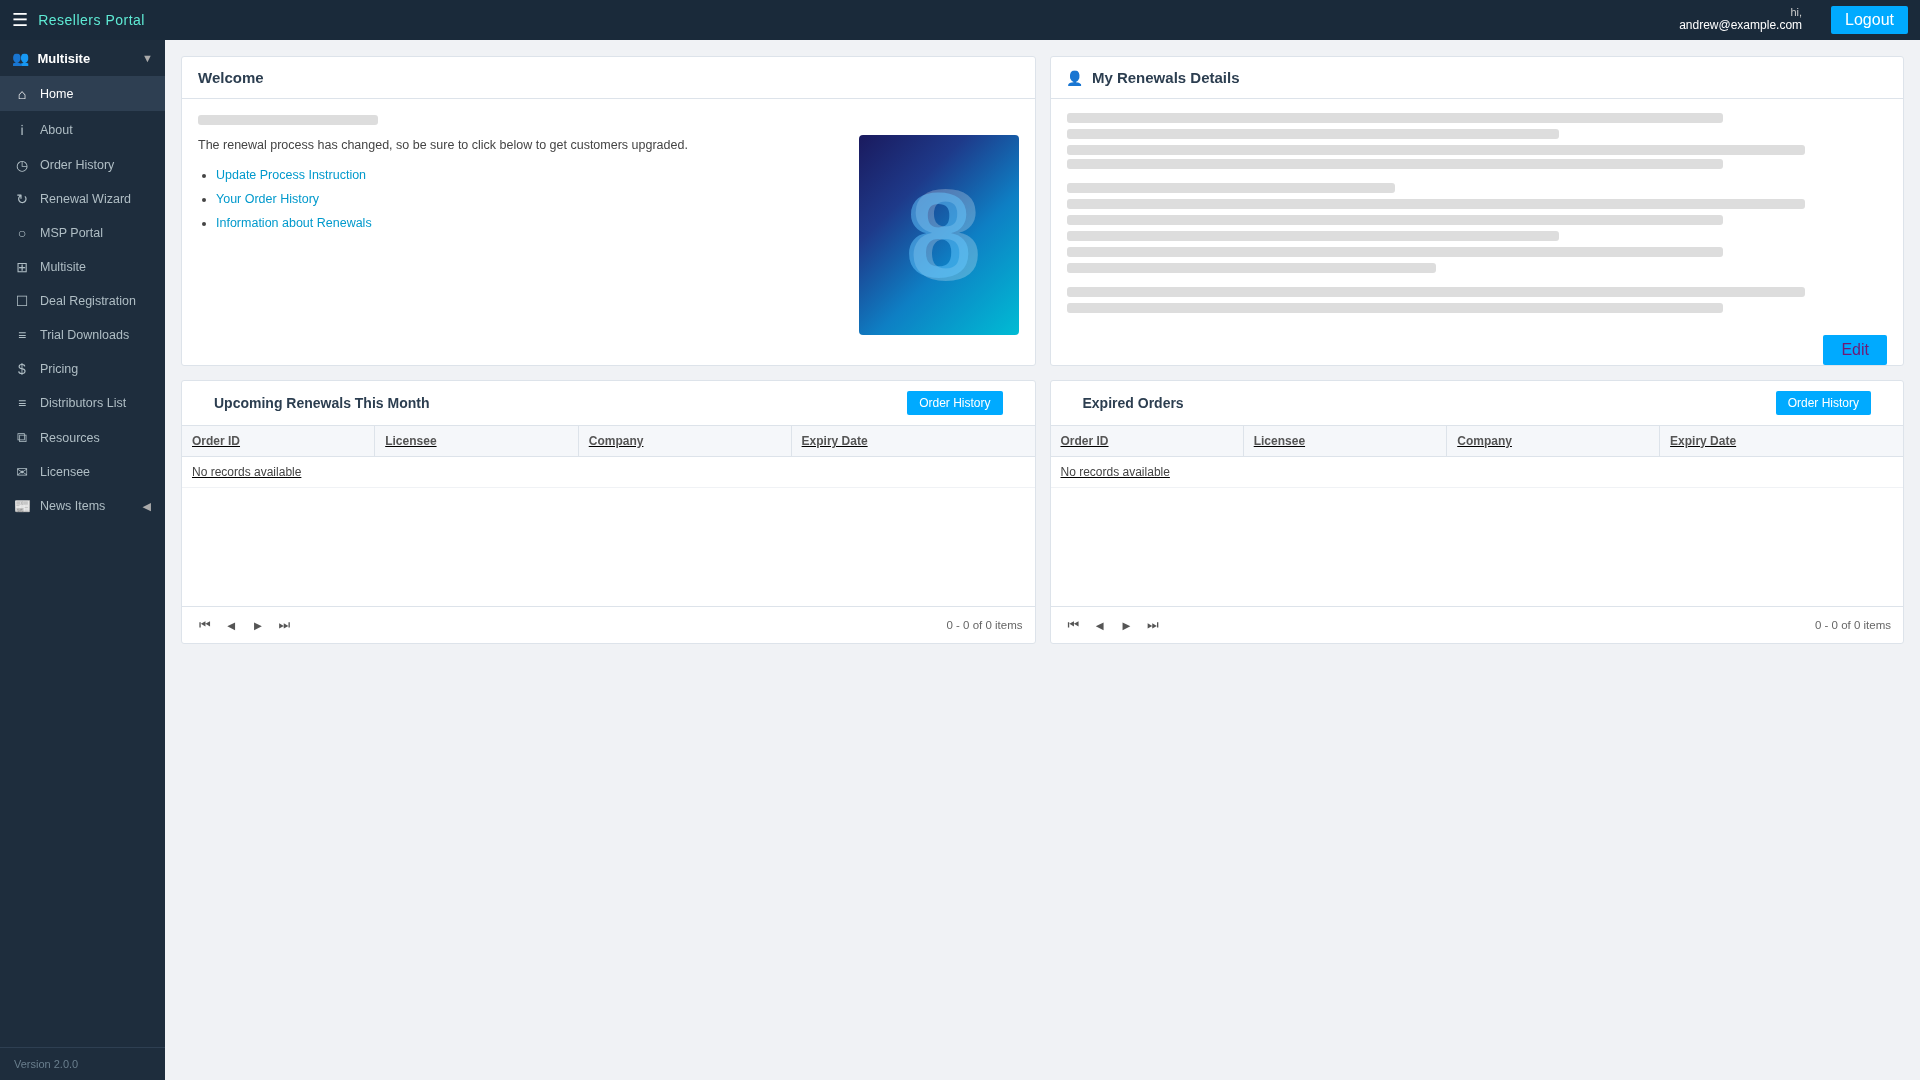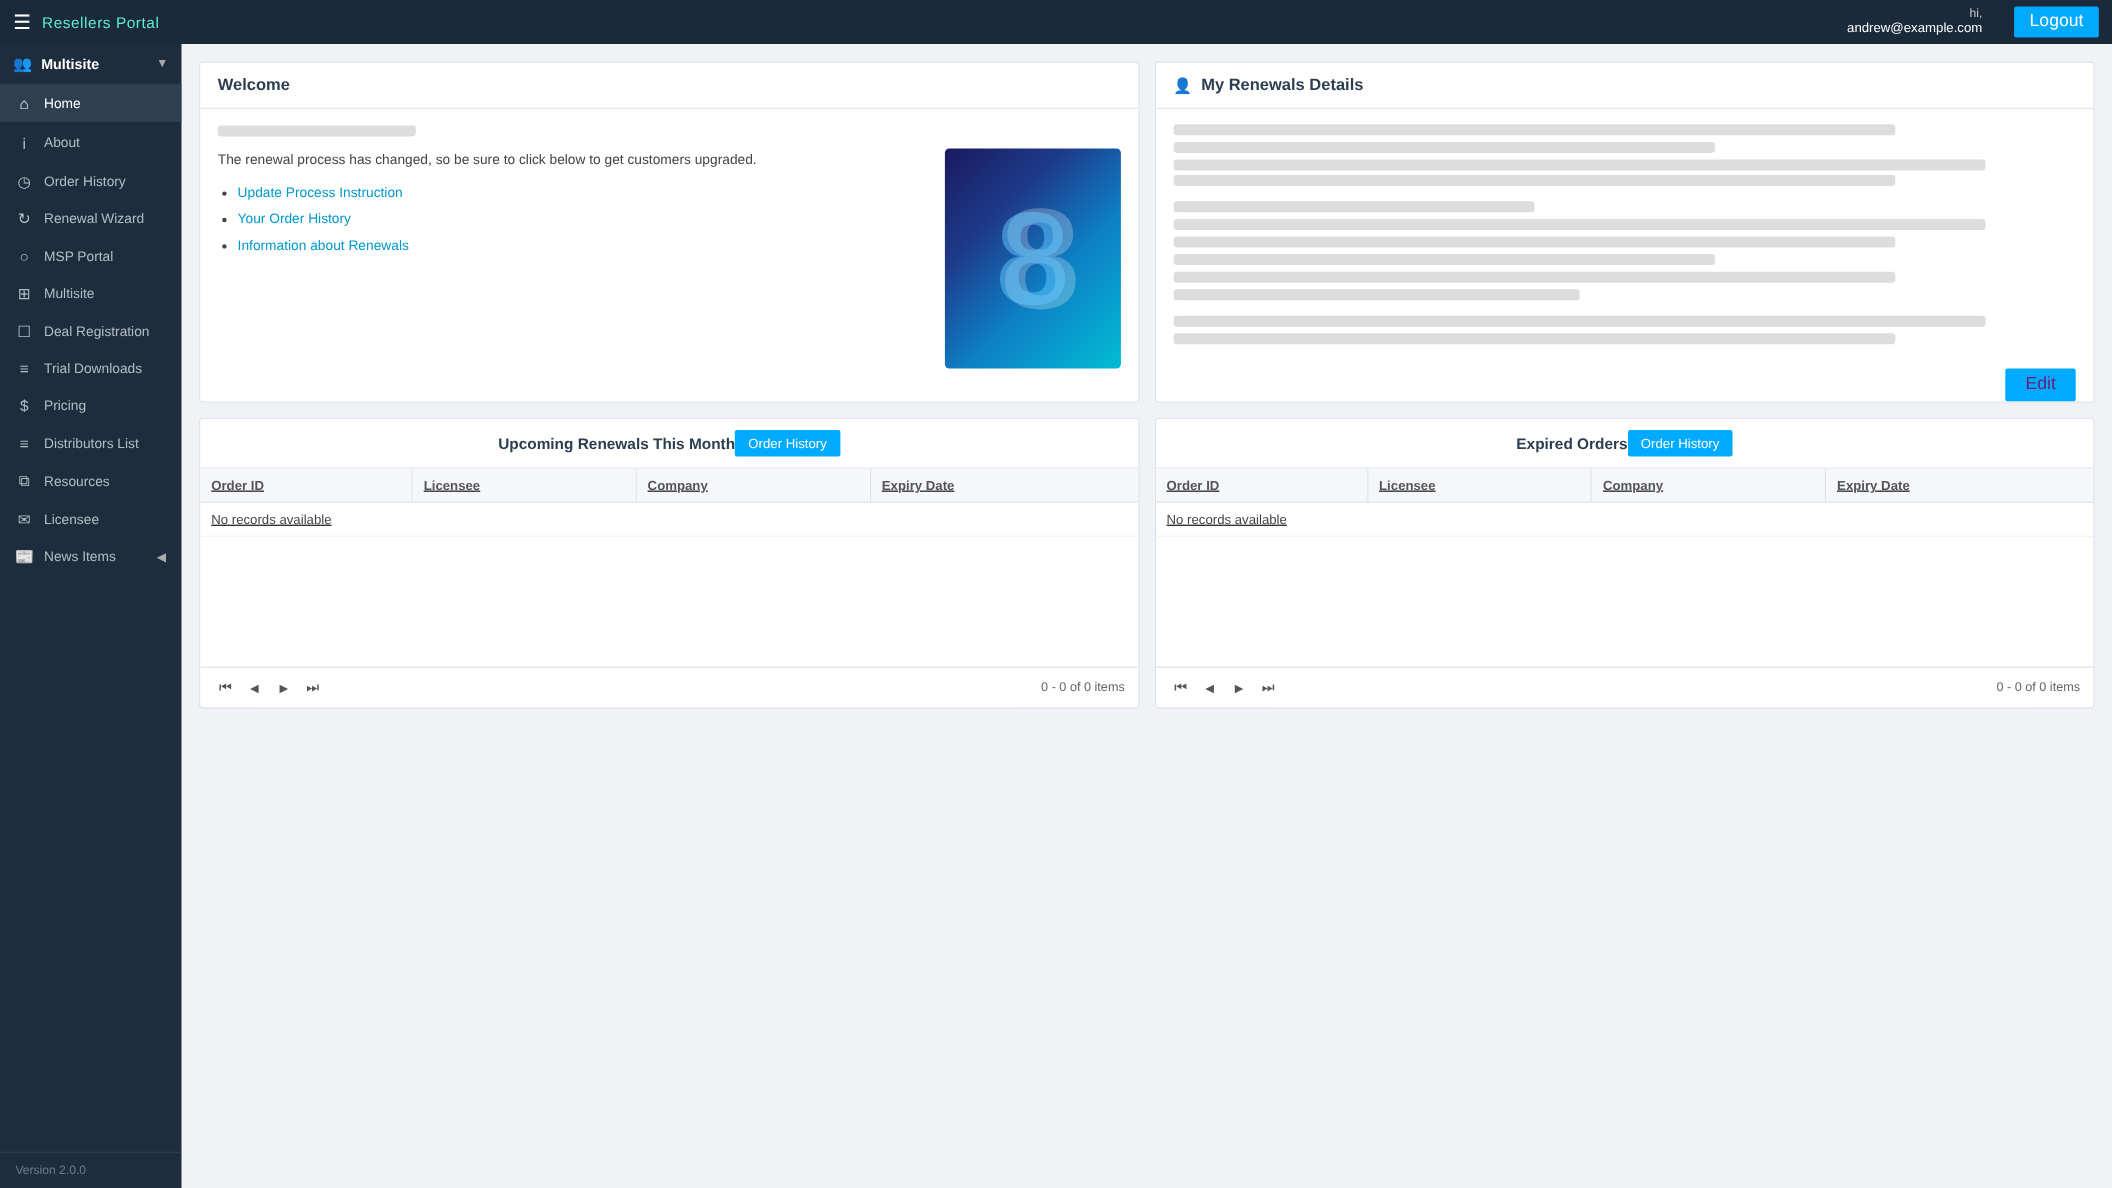--- a/index.html
+++ b/index.html
@@ -188,21 +188,21 @@
 
     
     .bottom-row { display: flex; gap: 14px; }
     .renewals-card { flex: 1; }
     .expired-card { flex: 1; }
 
     
     .table-section-header {
       display: flex;
       align-items: center;
-      justify-content: center;
+      justify-content: space-between;
       padding: 10px 32px;
       border-bottom: 1px solid #dde3ea;
     }
     .table-section-title { font-size: 14px; font-weight: 600; color: #2c3e50; }
     .order-history-btn {
       background: #00aaff;
       color: #fff;
       border: none;
       padding: 5px 12px;
       font-size: 12px;

